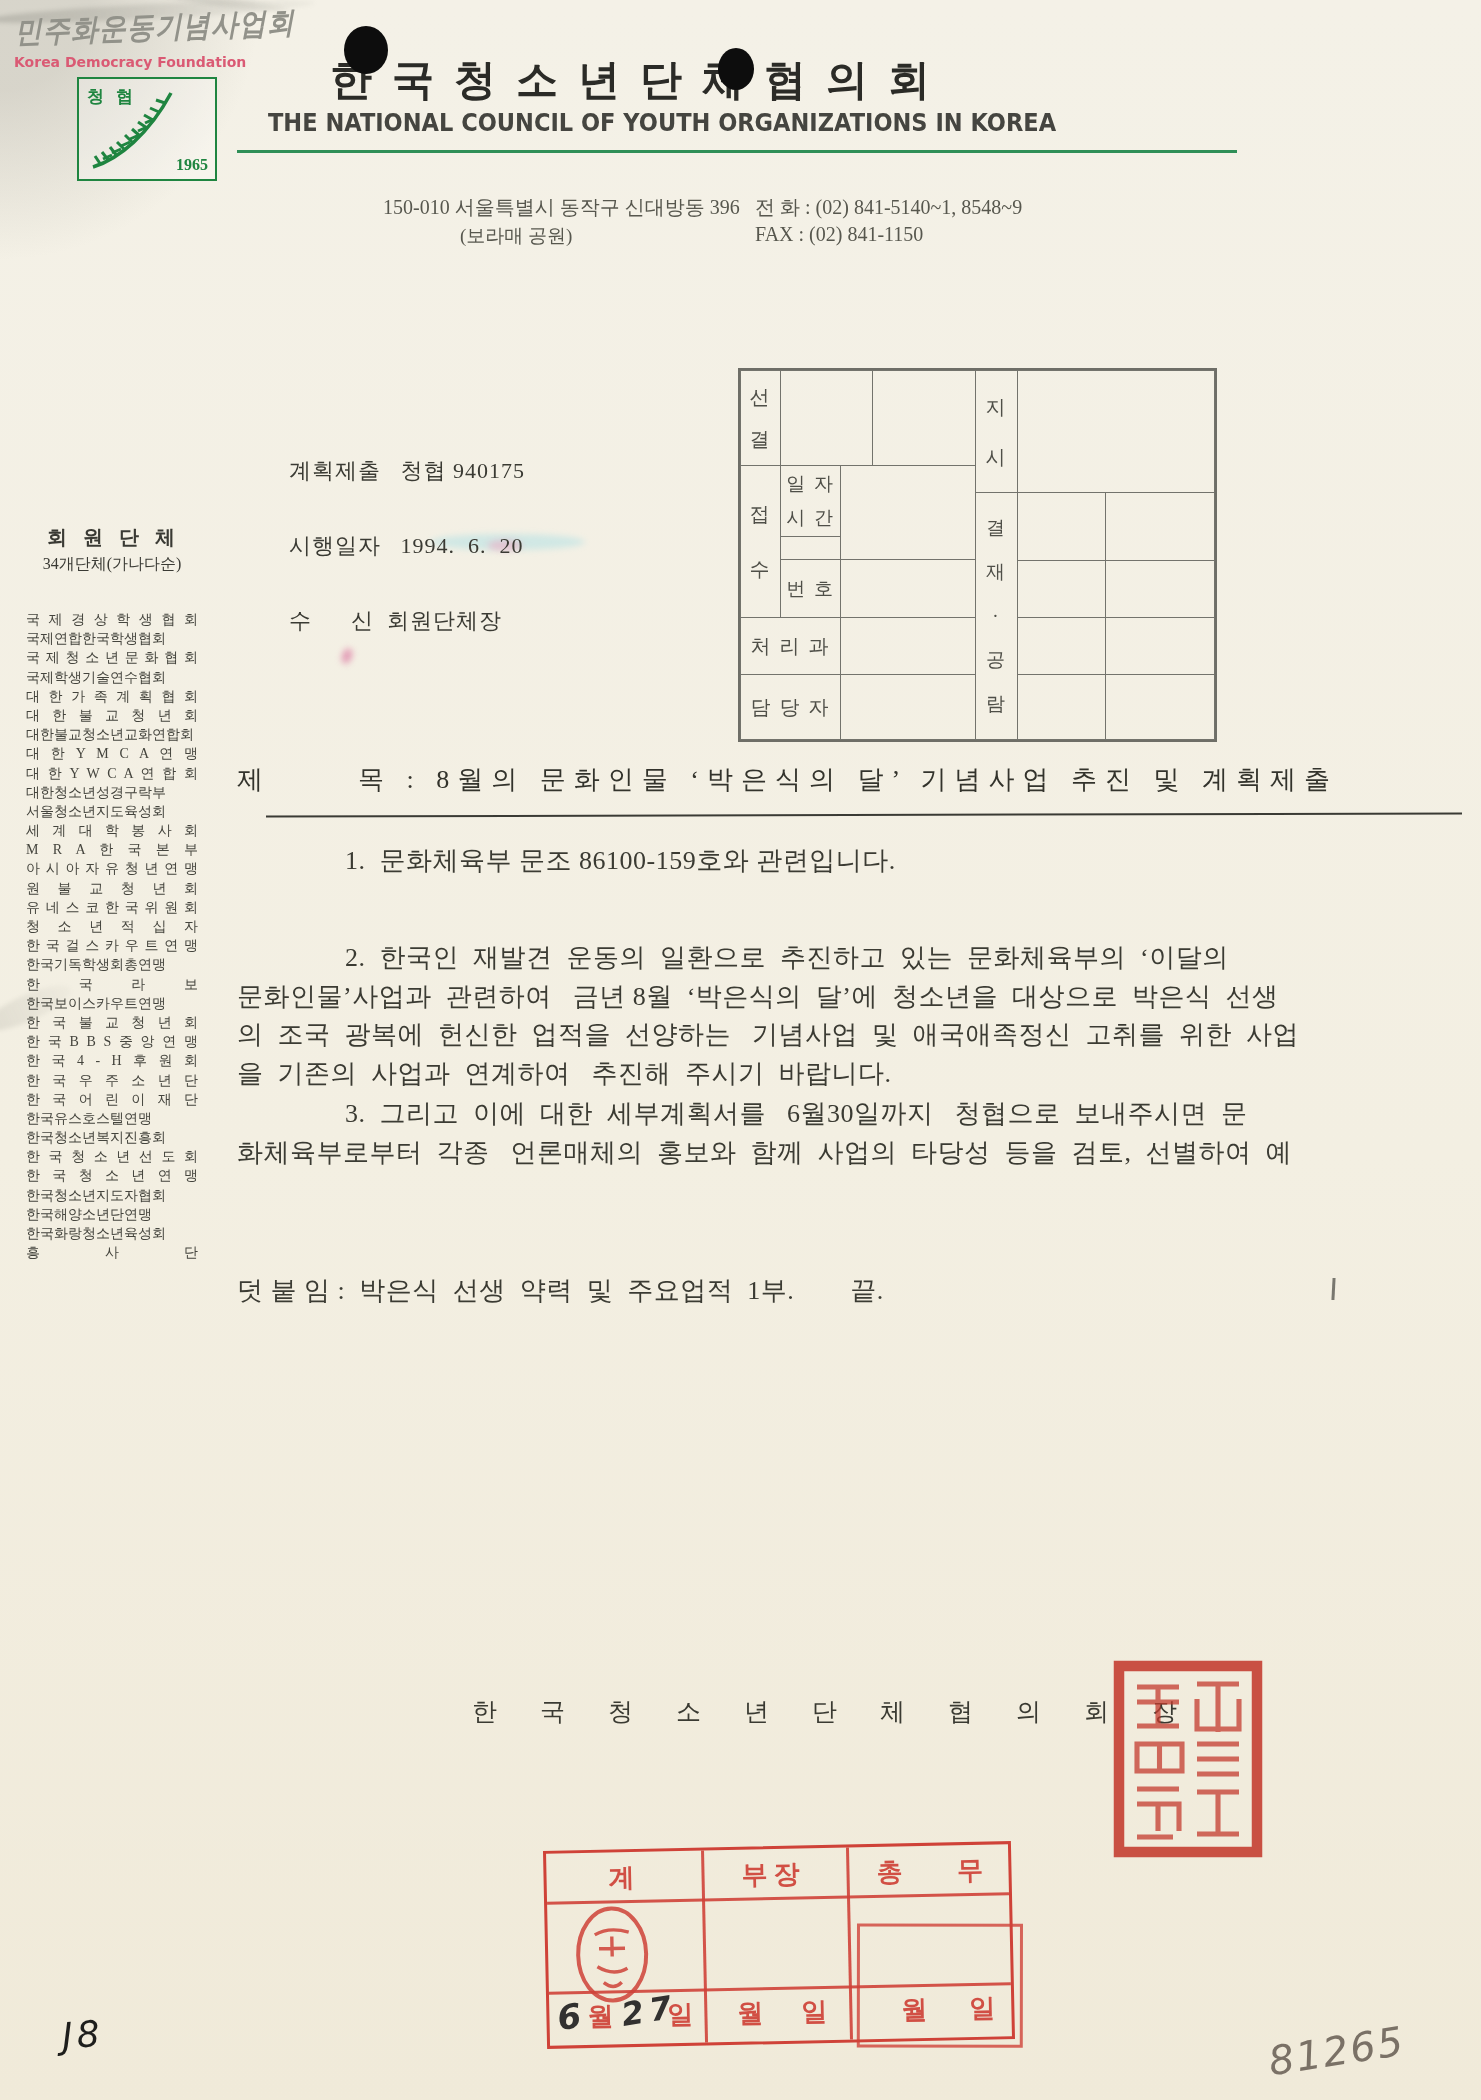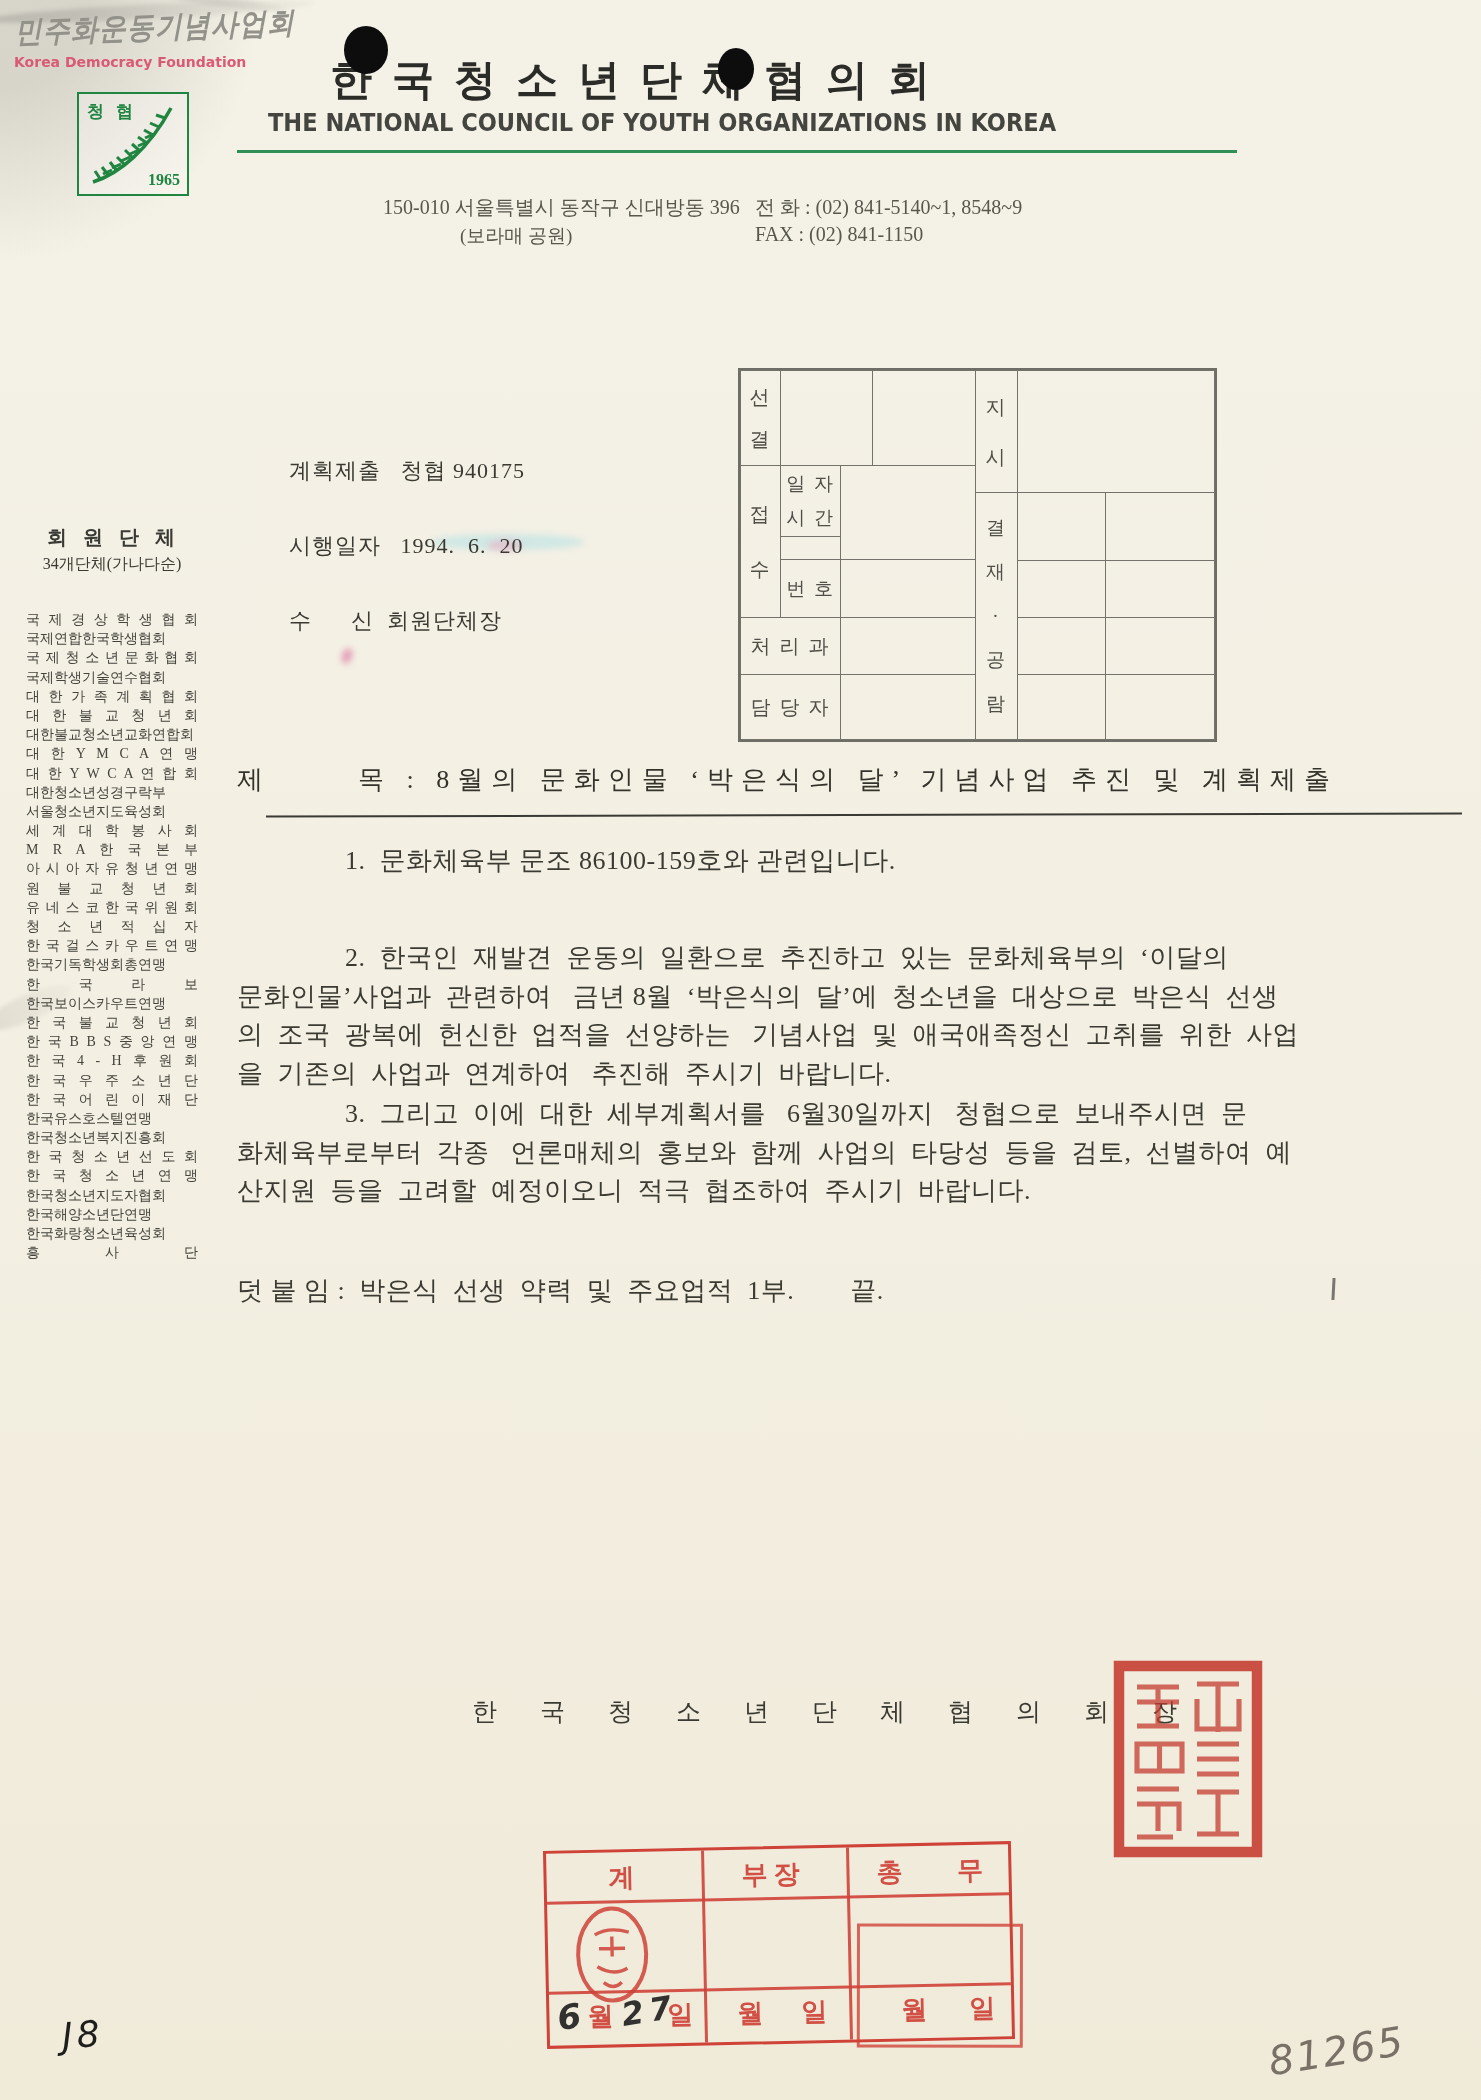--- a/index.html
+++ b/index.html
@@ -80,21 +80,21 @@
   <div class="streak" style="left:-20px;top:995px;width:95px;height:26px;transform:rotate(-24deg);opacity:.28;"></div>
   <div class="smear" style="left:430px;top:534px;width:155px;height:16px;background:#8fd8e4;opacity:.35;"></div>
   <div class="smear" style="left:488px;top:540px;width:34px;height:11px;background:#f0a0bd;opacity:.5;"></div>
   <div class="smear" style="left:342px;top:648px;width:10px;height:16px;background:#d96a9a;opacity:.6;transform:rotate(20deg);"></div>
 
   <div class="abs" style="left:14px;top:12px;">
     <div class="wm-kr">민주화운동기념사업회</div>
     <div class="wm-en" style="margin-top:6px;">Korea Democracy Foundation</div>
   </div>
 
-  <div class="abs logo-box" style="left:77px;top:92px;width:108px;height:100px;">
+  <div class="abs logo-box" style="left:77px;top:77px;width:108px;height:100px;padding-left:28px;">
     <span class="logo-abbr">청 협</span>
     <svg width="104" height="96" viewBox="0 0 104 96" style="position:absolute;left:0;top:0;">
       <path d="M14 88 C 40 80, 70 55, 92 14" stroke="#1f8540" stroke-width="3.5" fill="none"></path>
       <g stroke="#1f8540" stroke-width="3" fill="none">
         <path d="M22 86 l-6 -9"></path>
           <path d="M30 82 l-7 -9"></path>
           <path d="M38 77 l-7 -9"></path>
         <path d="M46 71 l-8 -8"></path>
           <path d="M54 64 l-8 -8"></path>
           <path d="M61 57 l-8 -7"></path>
@@ -216,21 +216,20 @@
   <div class="abs bodyline" style="left:345px;top:842px;">1.  문화체육부 문조 86100-159호와 관련입니다.</div>
   <div class="abs" style="left:237px;top:903px;margin-top:36px;">
     <div class="bodyline indent">2.  한국인  재발견  운동의  일환으로  추진하고  있는  문화체육부의  ‘이달의</div>
     <div class="bodyline">문화인물’사업과  관련하여   금년 8월  ‘박은식의  달’에  청소년을  대상으로  박은식  선생</div>
     <div class="bodyline">의  조국  광복에  헌신한  업적을  선양하는   기념사업  및  애국애족정신  고취를  위한  사업</div>
     <div class="bodyline">을  기존의  사업과  연계하여   추진해  주시기  바랍니다.</div>
   </div>
   <div class="abs" style="left:237px;top:1095px;">
     <div class="bodyline indent">3.  그리고  이에  대한  세부계획서를   6월30일까지   청협으로  보내주시면  문</div>
     <div class="bodyline">화체육부로부터  각종   언론매체의  홍보와  함께  사업의  타당성  등을  검토,  선별하여  예</div>
-    <div class="bodyline">산지원  등을  고려할  예정이오니  적극  협조하여  주시기  바랍니다.</div>
   </div>
   <div class="abs bodyline" style="left:237px;top:1272px;">덧 붙 임 :  박은식  선생  약력  및  주요업적  1부.        끝.</div>
   <div class="ink-mark" style="left:1332px;top:1278px;width:3px;height:22px;transform:rotate(3deg);"></div>
 
   <div class="abs sig" style="left:472px;top:1695px;">한국청소년단체협의회장</div>
 
   <div class="abs redseal" style="left:1113px;top:1660px;">
     <svg width="150" height="198" viewBox="0 0 100 132">
       <rect x="4" y="4" width="92" height="124" fill="none" stroke="#c43b2e" stroke-width="7"></rect>
       <g stroke="#c43b2e" stroke-width="3.4" fill="none" opacity=".85">

